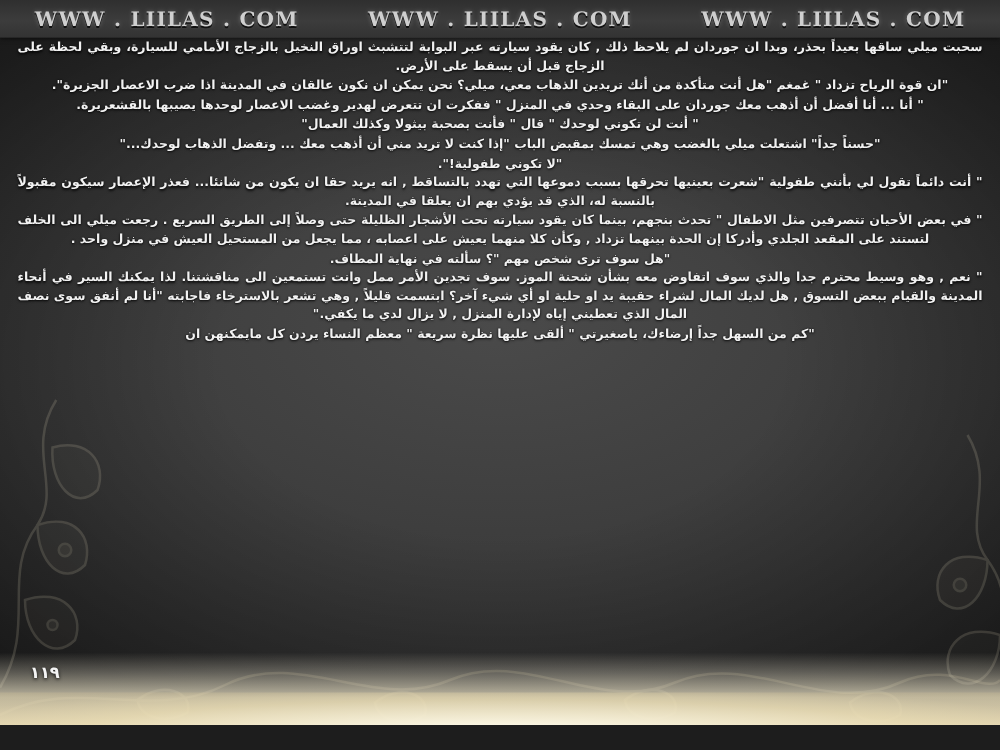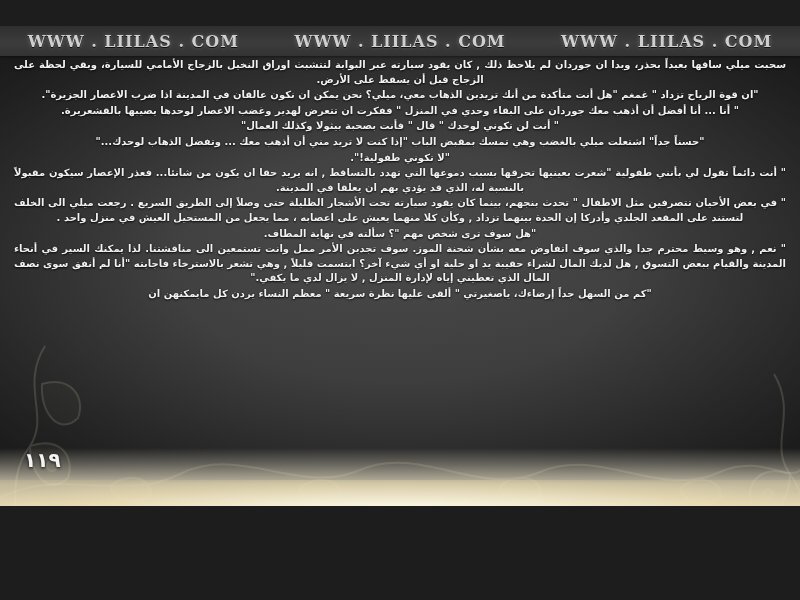--- a/index.html
+++ b/index.html
@@ -11,25 +11,24 @@
     height: 600px;
     overflow: hidden;
     font-family: "DejaVu Sans", sans-serif;
     background: #1d1d1d;
   }
 
   
   .page {
     position: relative;
     width: 800px;
-    height: 480px;
+    height: 580px;
     background:
       radial-gradient(ellipse 120% 90% at 50% 45%, #4a4a4a 0%, #3a3a3a 42%, #2a2a2a 72%, #1b1b1b 100%);
     overflow: hidden;
-    margin-top: 26px;
   }
 
   
   .page::after {
     content: "";
     position: absolute;
     inset: 0;
     pointer-events: none;
     background:
       radial-gradient(ellipse 70% 60% at 50% 50%, rgba(0,0,0,0) 40%, rgba(0,0,0,0.45) 100%);
@@ -115,21 +114,21 @@
 
   
   .pageno {
     position: absolute;
     left: 24px;
     bottom: 34px;
     z-index: 7;
     direction: rtl;
     font-family: "DejaVu Sans", sans-serif;
     font-weight: bold;
-    font-size: 20px;
+    font-size: 13px;
     color: #f4f4f4;
     text-shadow: 0 1px 3px rgba(0,0,0,.9);
     letter-spacing: 1px;
   }
 </style>
 </head>
 <body>
 
 <div class="page">
 

